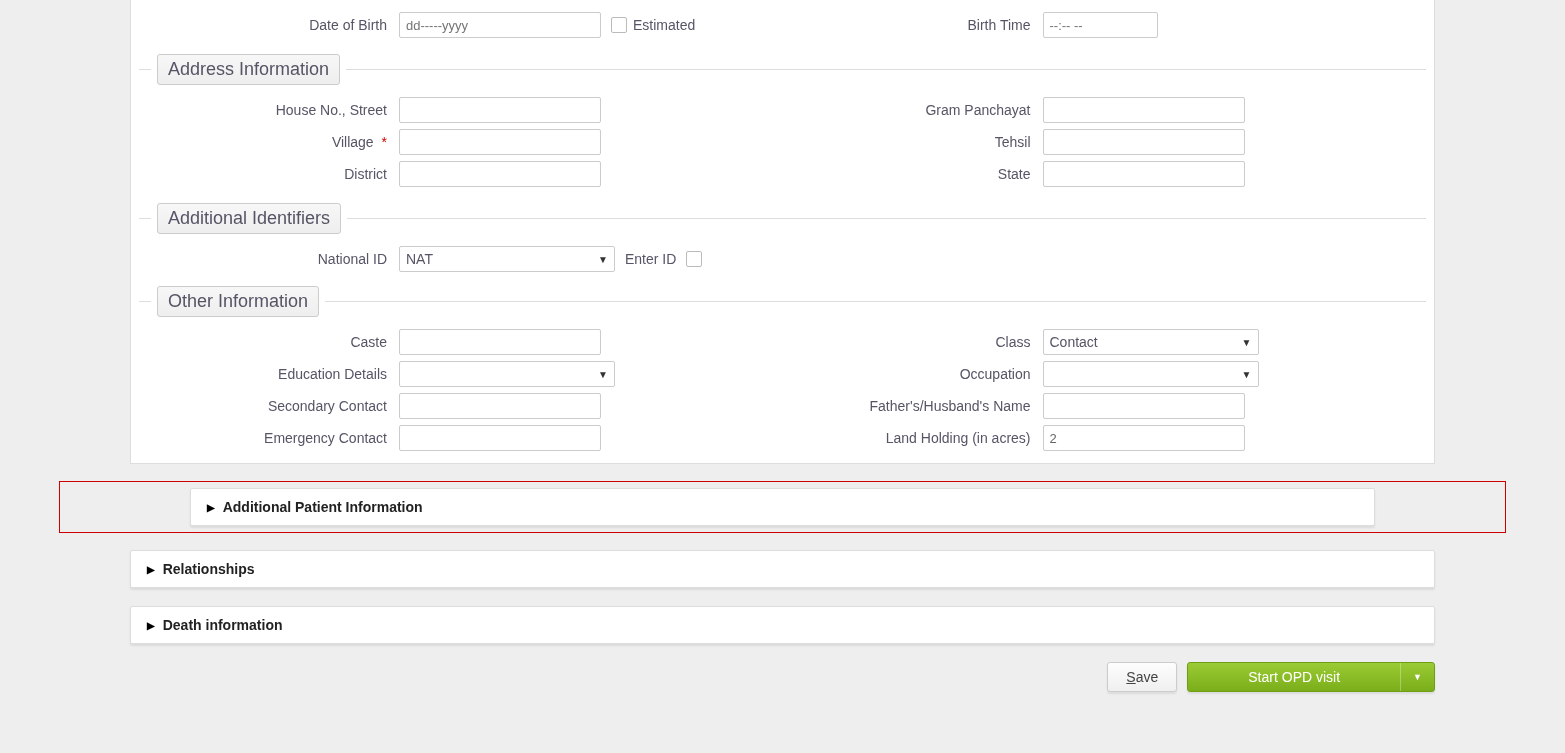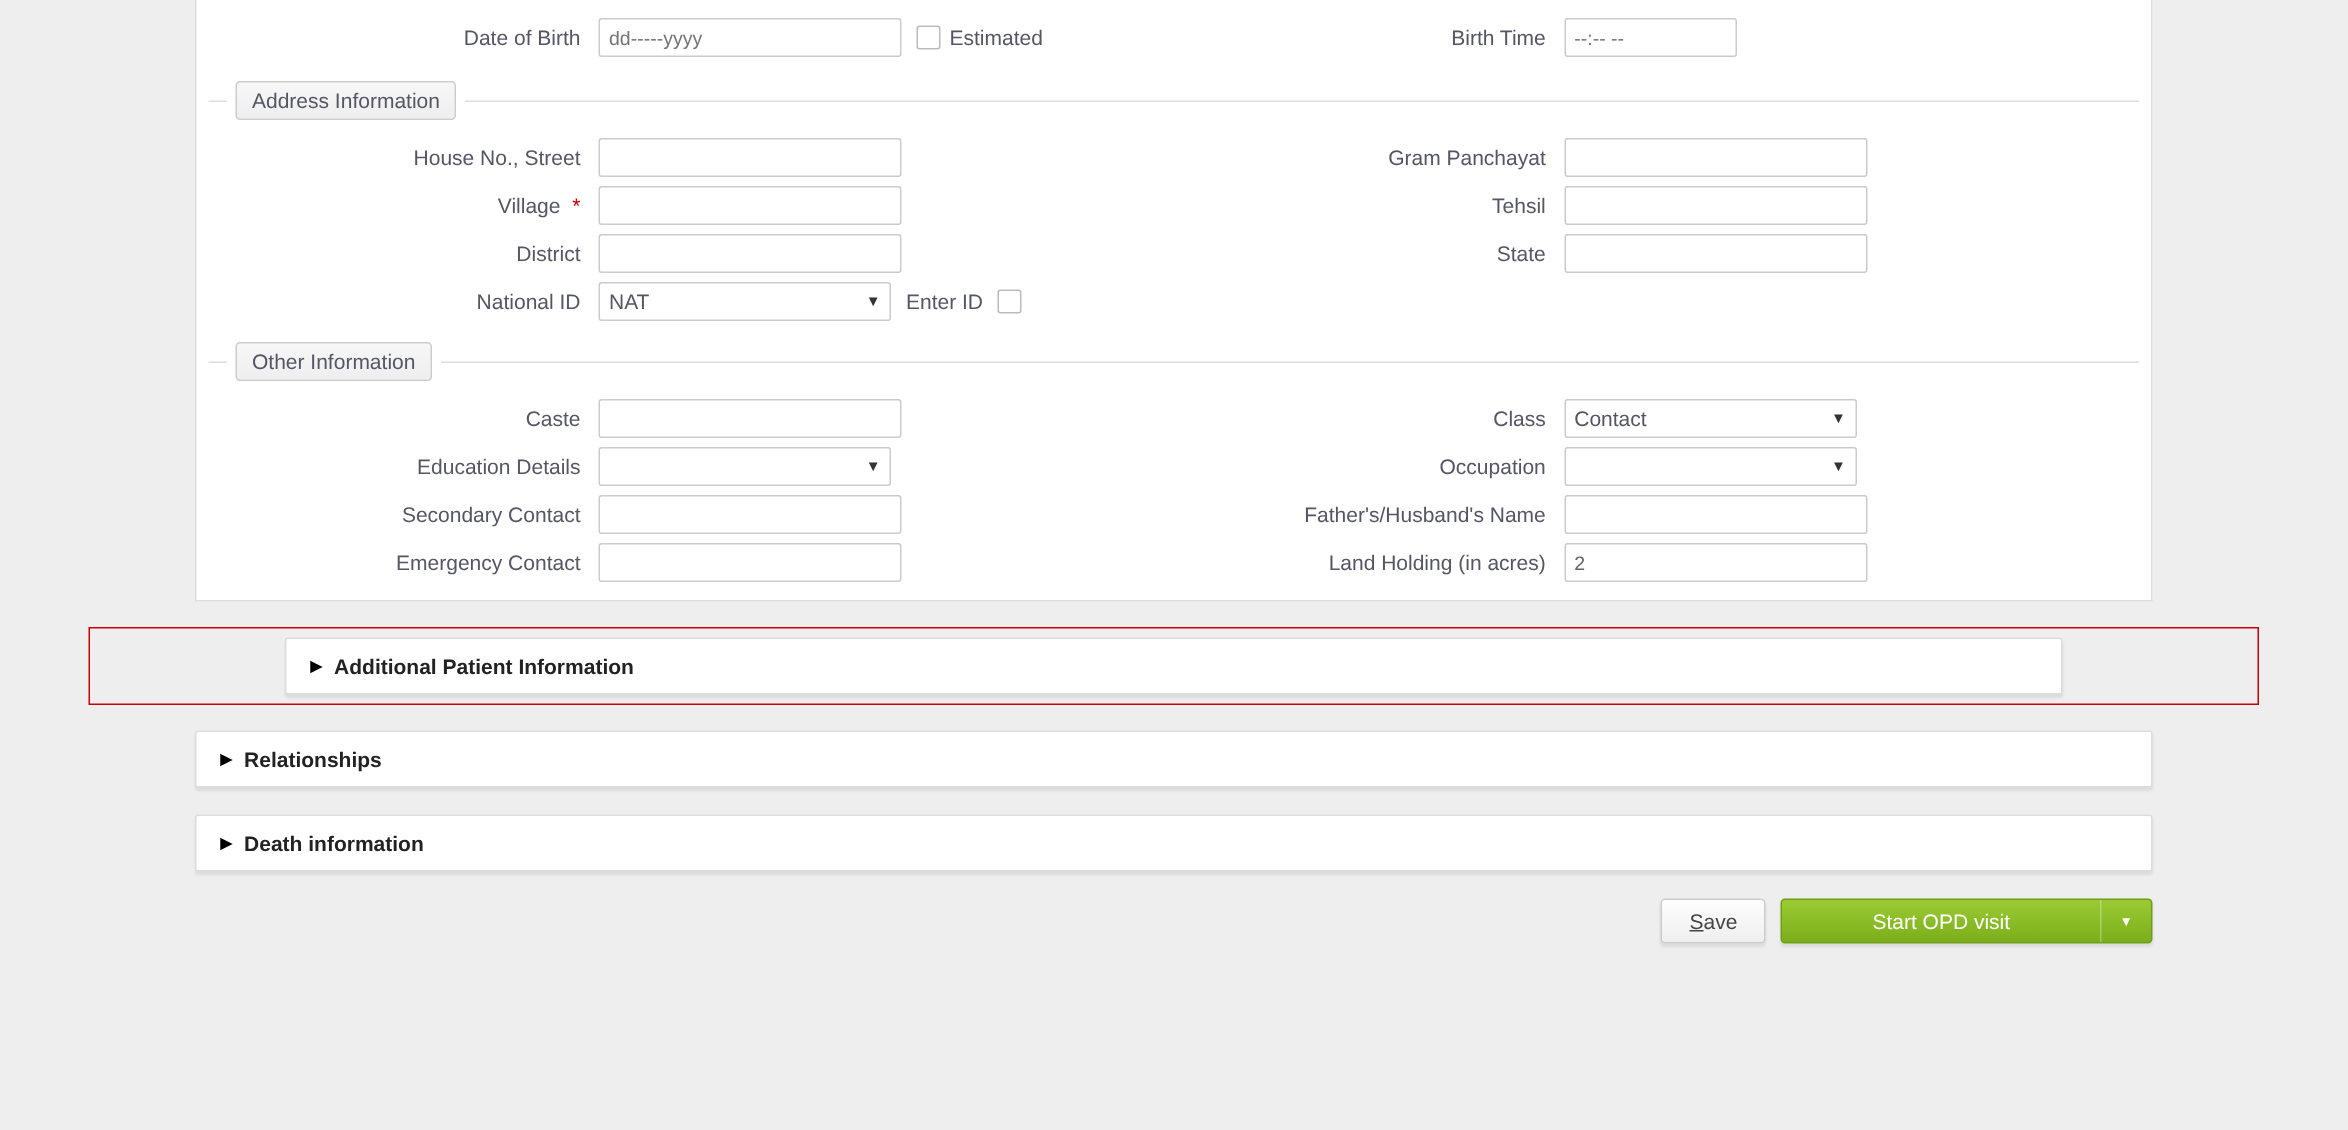--- a/index.html
+++ b/index.html
@@ -21,40 +21,40 @@
   .fieldset { border: none; margin: 0; padding: 0; position: relative; }
   .legend-line { display: flex; align-items: center; margin: 12px 0 10px 0; }
   .legend-line::before { content: ""; width: 12px; border-top: 1px solid #ddd; }
   .legend-line::after  { content: ""; flex: 1; border-top: 1px solid #ddd; }
   .legend {
     background: linear-gradient(#f7f7f7,#eee);
     border: 1px solid #ccc;
     border-radius: 3px;
     padding: 4px 10px;
     color: #556;
-    font-size: 14px;
+    font-size: 18px;
     margin: 0 6px;
   }
   .two-col { display: grid; grid-template-columns: 1fr 1fr; }
   .field-row { display: flex; align-items: center; min-height: 30px; margin-bottom: 2px; }
   .label { width: 260px; text-align: right; padding-right: 12px; color: #556; }
   .req { color: #c00; margin-left: 4px; }
   input[type=text], .text-input {
     width: 202px; height: 26px;
     border: 1px solid #ccc; border-radius: 2px;
     padding: 0 6px; font-family: inherit; font-size: 13px;
     color: #666;
   }
   .time-input { width: 115px; }
   .checkbox {
     width: 16px; height: 16px; border: 1px solid #bbb; border-radius: 2px;
     margin: 0 6px 0 10px; display: inline-block; vertical-align: middle;
   }
   .select {
-    width: 195px; height: 26px; border: 1px solid #ccc; border-radius: 2px;
+    width: 216px; height: 26px; border: 1px solid #ccc; border-radius: 2px;
     display: flex; align-items: center; justify-content: space-between;
     padding: 0 6px; color: #556; background: #fff;
   }
   .select .caret { font-size: 10px; color: #333; }
   .panel {
     margin: 0 130px; background: #fff;
     border: 1px solid #ddd; border-radius: 2px;
     padding: 10px 16px; font-weight: bold; color: #222;
     box-shadow: 0 2px 2px rgba(0,0,0,0.08);
     margin-top: 18px;
@@ -152,20 +152,23 @@
           </div>
           <div class="field-row">
             <div class="label">State</div>
             <input class="text-input" style="">
           </div>
         </div>
       </div>
     </div>
 
     <div class="fieldset">
+      <div class="legend-line">
+          <div class="legend">Additional Identifiers</div>
+        </div>
       <div class="field-row">
         <div class="label">National ID</div>
         <div class="select">
           <span>NAT</span>
           <span class="caret">▼</span>
         </div>
         <span style="margin-left:10px;" class="checkbox-text">Enter ID</span>
         <span class="checkbox"></span>
       </div>
     </div>

